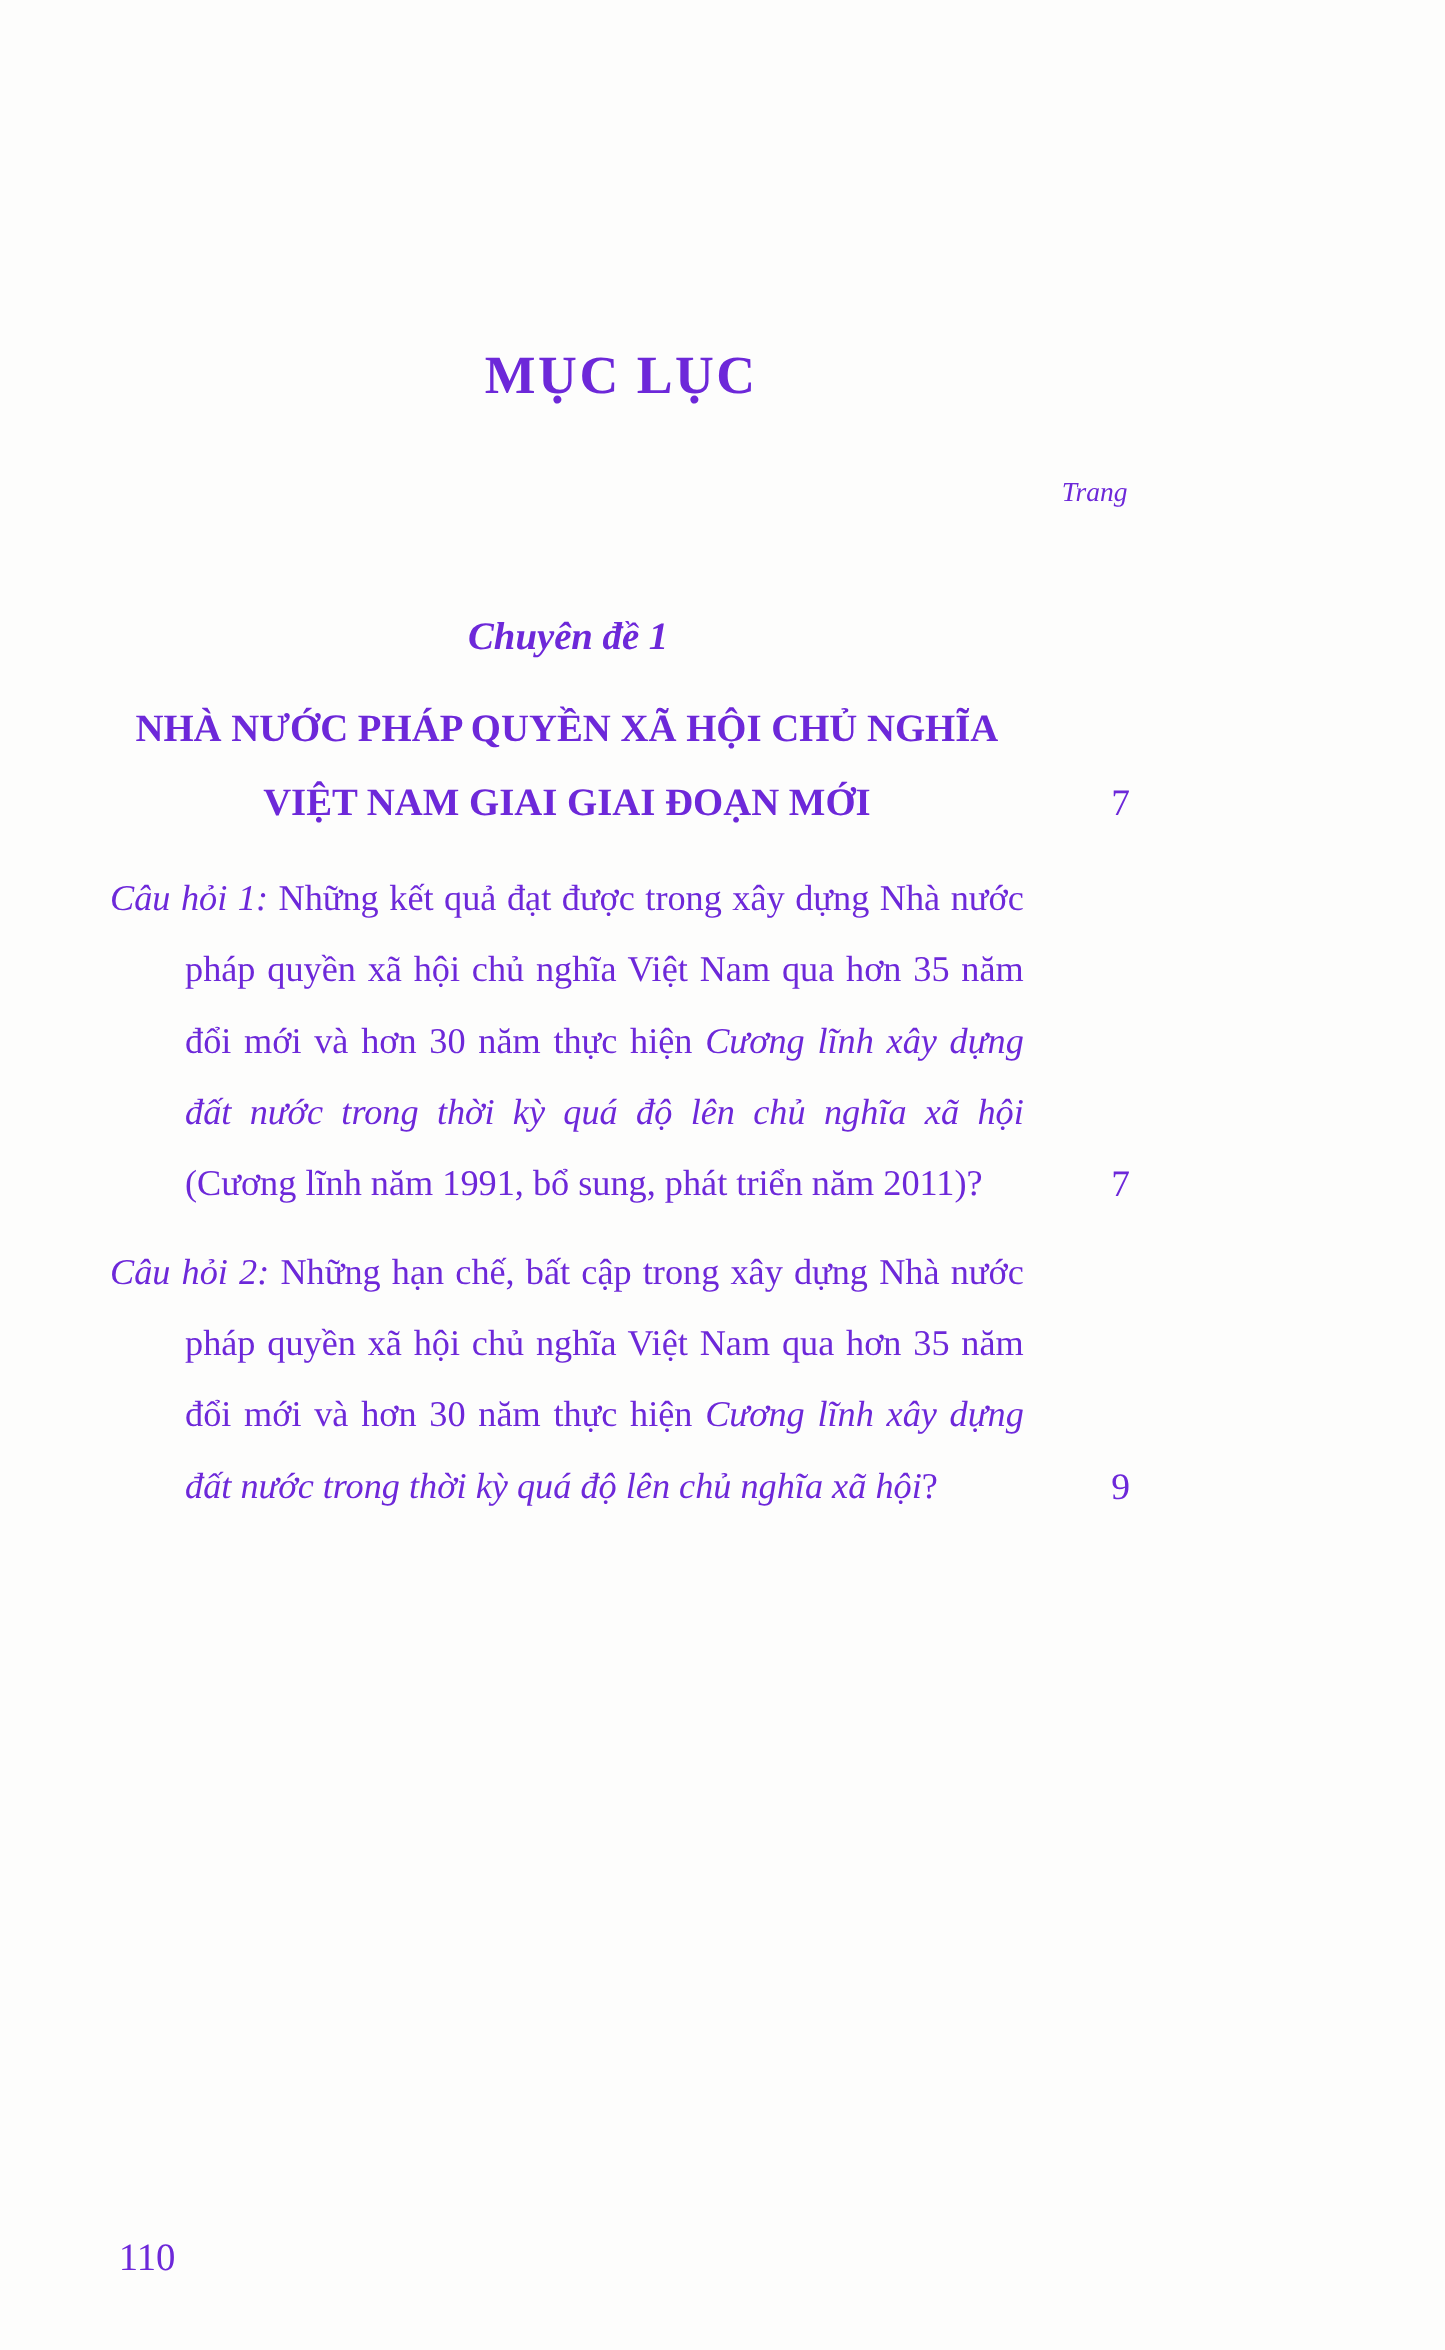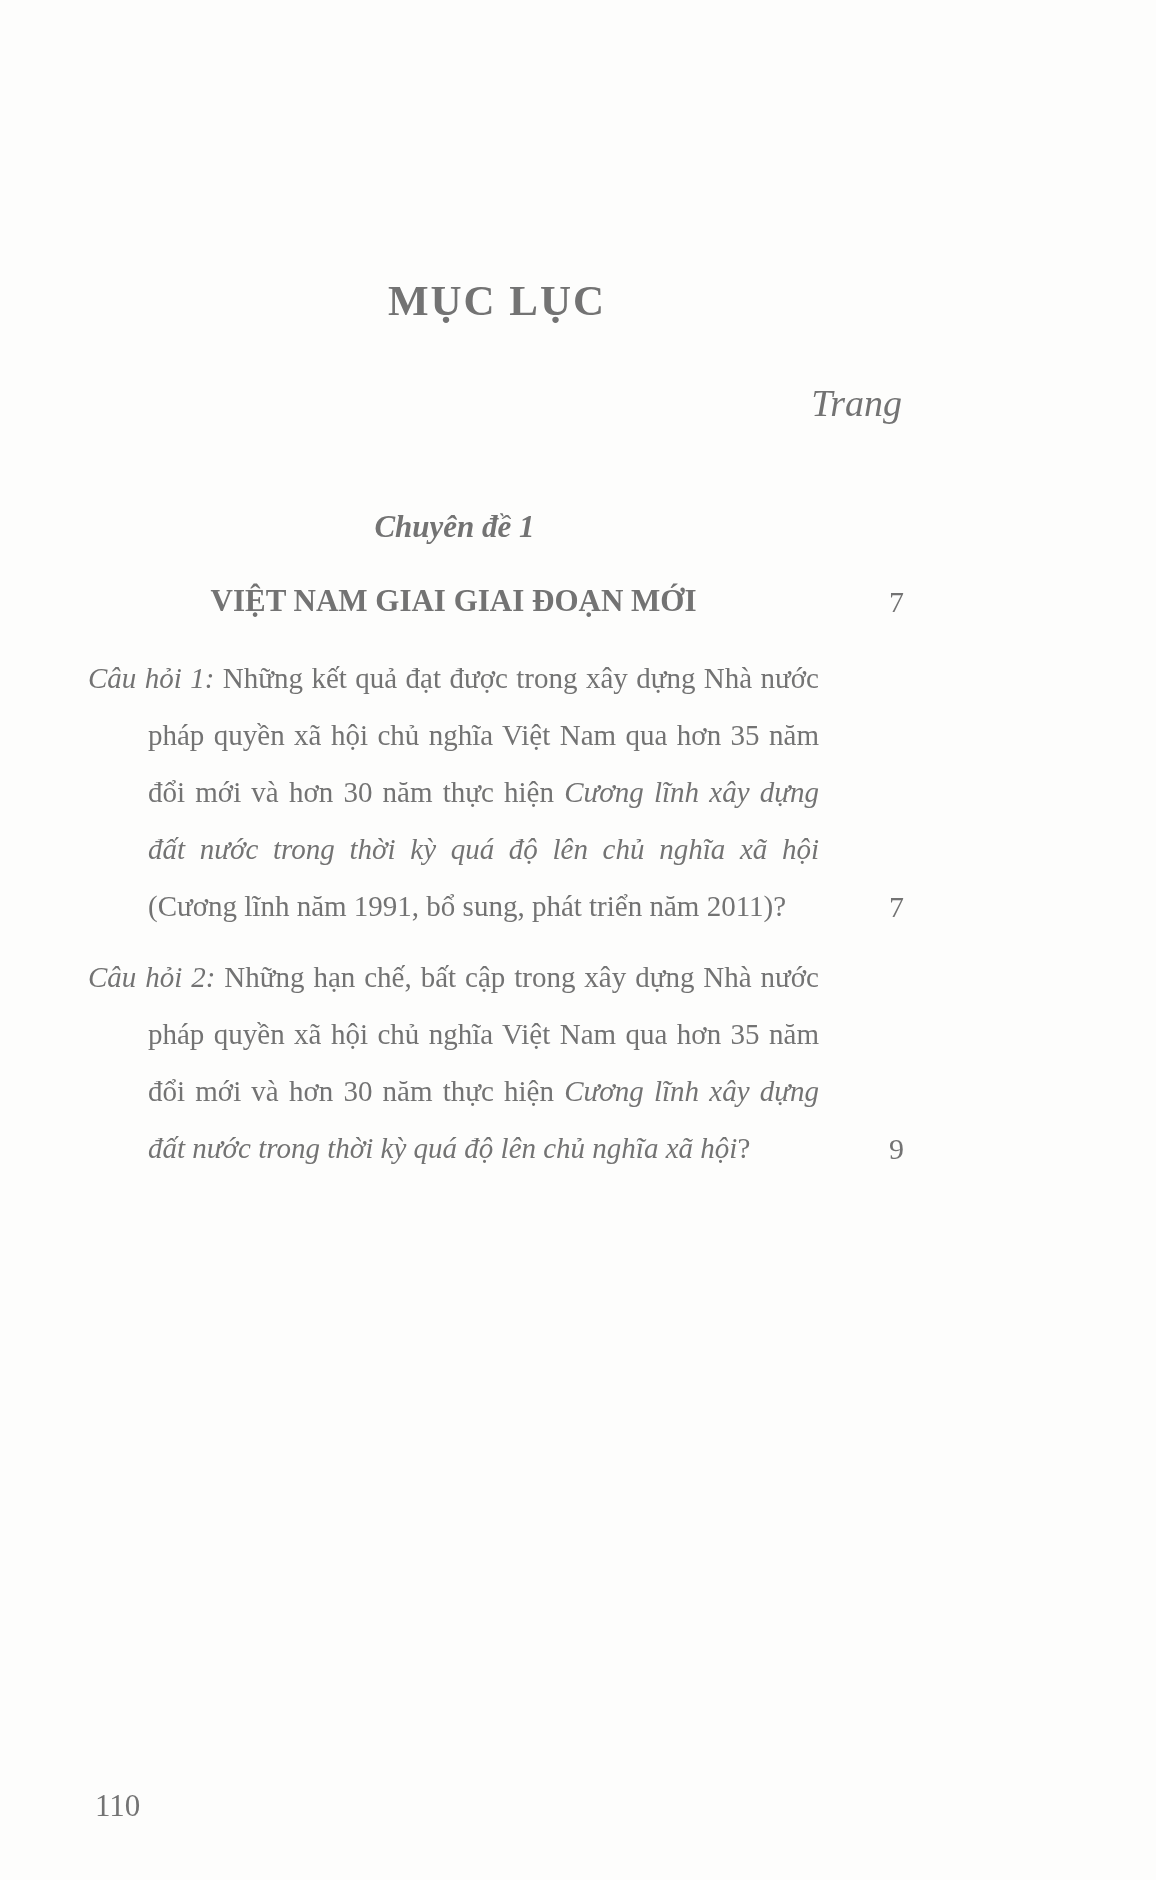--- a/index.html
+++ b/index.html
@@ -6,41 +6,41 @@
     margin: 0;
     padding: 0;
     background: #ffffff;
   }
   .page {
     position: relative;
     width: 1156px;
     height: 1880px;
     background: #fdfdfc;
     font-family: "Liberation Serif", "DejaVu Serif", serif;
-    color: #737373;
+    color: #6d28d9;
     overflow: hidden;
   }
   .content {
     position: absolute;
     left: 88px;
     top: 0;
     width: 818px;
     padding-top: 276px;
   }
   .toc-title {
     text-align: center;
     font-size: 43px;
     font-weight: bold;
     letter-spacing: 2px;
   }
   .col-header {
     margin-top: 56px;
     text-align: right;
     font-style: italic;
-    font-size: 38px;
+    font-size: 22px;
     padding-right: 4px;
   }
   .row {
     display: flex;
   }
   .row .grow {
     flex: 1 1 auto;
   }
   .row .pagenum {
     flex: 0 0 85px;
@@ -108,20 +108,21 @@
 
     <div class="toc-title">MỤC LỤC</div>
 
     <div class="col-header">Trang</div>
 
 
     <div class="kicker">Chuyên đề 1</div>
 
     <div class="row chapter-row">
       <div class="grow chapter-lines">
+        <div>NHÀ NƯỚC PHÁP QUYỀN XÃ HỘI CHỦ NGHĨA</div>
         <div>VIỆT NAM GIAI GIAI ĐOẠN MỚI</div>
       </div>
       <div class="pagenum">7</div>
     </div>
 
     <div class="entries">
 
       <div class="row entry-row">
         <div class="grow entry-text"><span class="it">Câu hỏi 1:</span><span> Những kết quả đạt được trong xây dựng Nhà nước pháp quyền xã hội chủ nghĩa Việt Nam qua hơn 35 năm đổi mới và hơn 30 năm thực hiện </span><span class="it">Cương lĩnh xây dựng đất nước trong thời kỳ quá độ lên chủ nghĩa xã hội</span><span> (Cương lĩnh năm 1991, bổ sung, phát triển năm 2011)?</span></div>
         <div class="pagenum">7</div>

